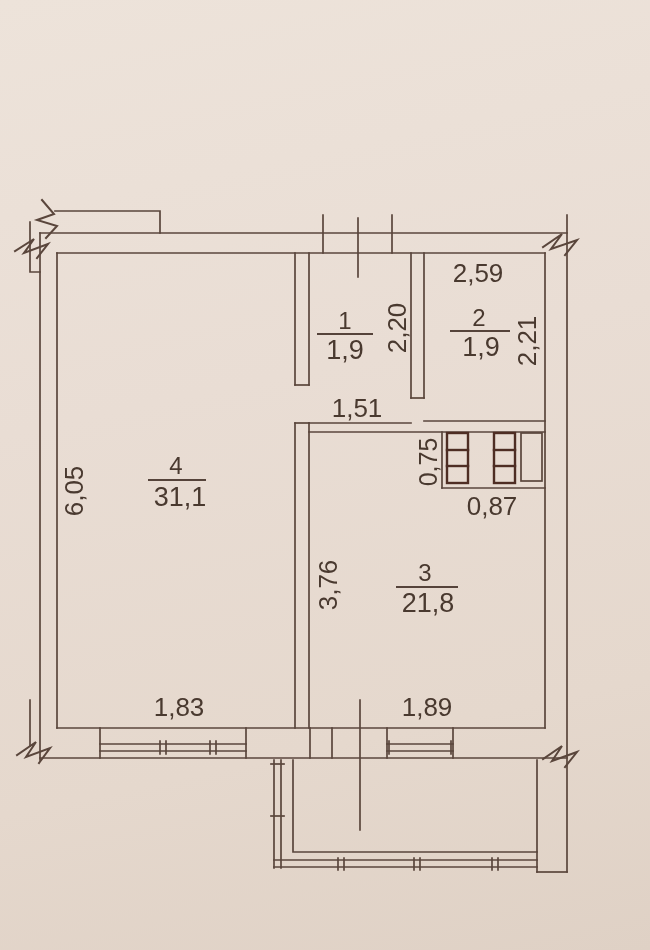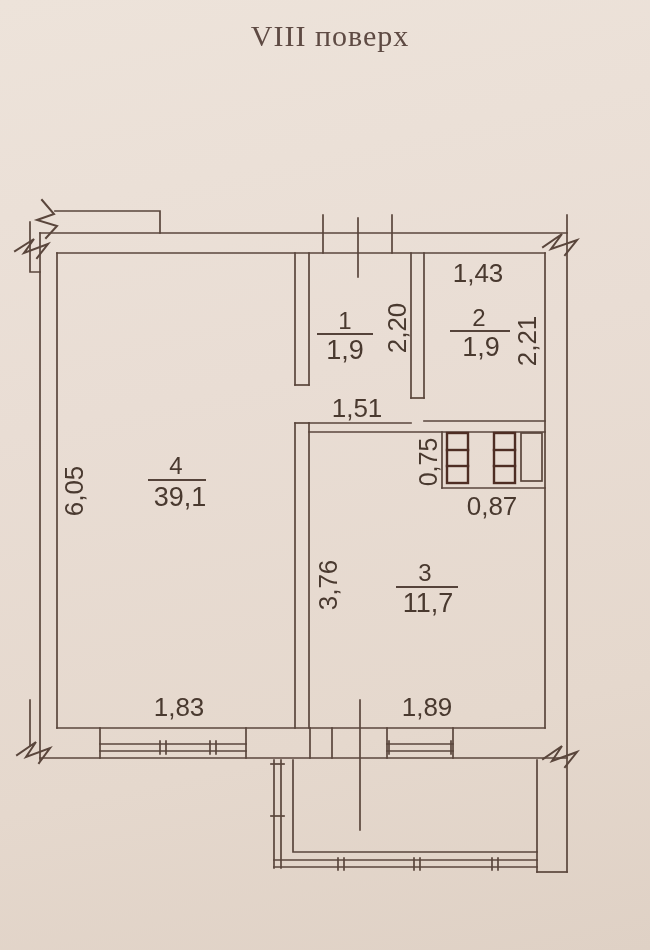--- a/index.html
+++ b/index.html
@@ -29,21 +29,20 @@
   .bar{
     position:absolute;transform:translate(-50%,-50%);
     height:0;border-top:2px solid #55433a;
   }
 </style>
 </head>
 <body>
 
 <div class="page">
 
-  <div class="title">VIII поверх</div>
 
   <svg width="650" height="950" viewBox="0 0 650 950" fill="none" stroke="#5a463c" stroke-width="1.7" stroke-linecap="square">
 
     <g>
       <path d="M40,233 H567"></path>
       <path d="M57,253 H545"></path>
       <path d="M40,233 V760"></path>
       <path d="M57,253 V728"></path>
       <path d="M567,215 V872"></path>
       <path d="M545,253 V728"></path>
@@ -141,34 +140,34 @@
       <path d="M537,872 H567"></path>
     </g>
   </svg>
 
   <div class="lbl num" style="left:345px;top:321px">1</div>
   <div class="bar" style="left:345px;top:334px;width:56px"></div>
   <div class="lbl area" style="left:345px;top:350px">1,9</div>
   <div class="lbl dim" style="left:357px;top:408px">1,51</div>
   <div class="lbl dim rot" style="left:397px;top:328px">2,20</div>
 
-  <div class="lbl dim" style="left:478px;top:273px">1,43</div>
+  <div class="lbl dim" style="left:478px;top:273px">2,59</div>
   <div class="lbl num" style="left:479px;top:318px">2</div>
   <div class="bar" style="left:480px;top:331px;width:60px"></div>
   <div class="lbl area" style="left:481px;top:347px">1,9</div>
   <div class="lbl dim rot" style="left:527px;top:341px">2,21</div>
 
   <div class="lbl dim rot" style="left:428px;top:462px;font-size:25px">0,75</div>
   <div class="lbl dim" style="left:492px;top:506px">0,87</div>
 
   <div class="lbl num" style="left:425px;top:573px">3</div>
   <div class="bar" style="left:427px;top:587px;width:62px"></div>
-  <div class="lbl area" style="left:428px;top:603px">11,7</div>
+  <div class="lbl area" style="left:428px;top:603px">21,8</div>
   <div class="lbl dim rot" style="left:328px;top:585px">3,76</div>
   <div class="lbl dim" style="left:427px;top:707px">1,89</div>
 
   <div class="lbl num" style="left:176px;top:466px">4</div>
   <div class="bar" style="left:177px;top:480px;width:58px"></div>
-  <div class="lbl area" style="left:180px;top:497px">39,1</div>
+  <div class="lbl area" style="left:180px;top:497px">31,1</div>
   <div class="lbl dim rot" style="left:74px;top:491px">6,05</div>
   <div class="lbl dim" style="left:179px;top:707px">1,83</div>
 
 </div>
 
 </body></html>

